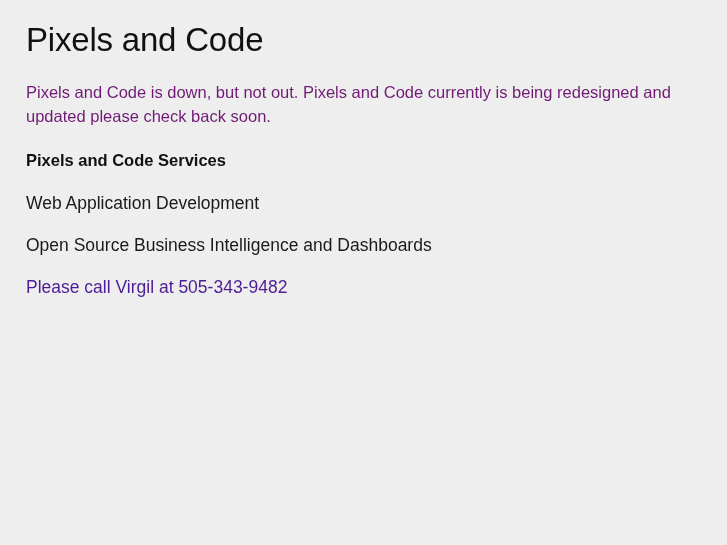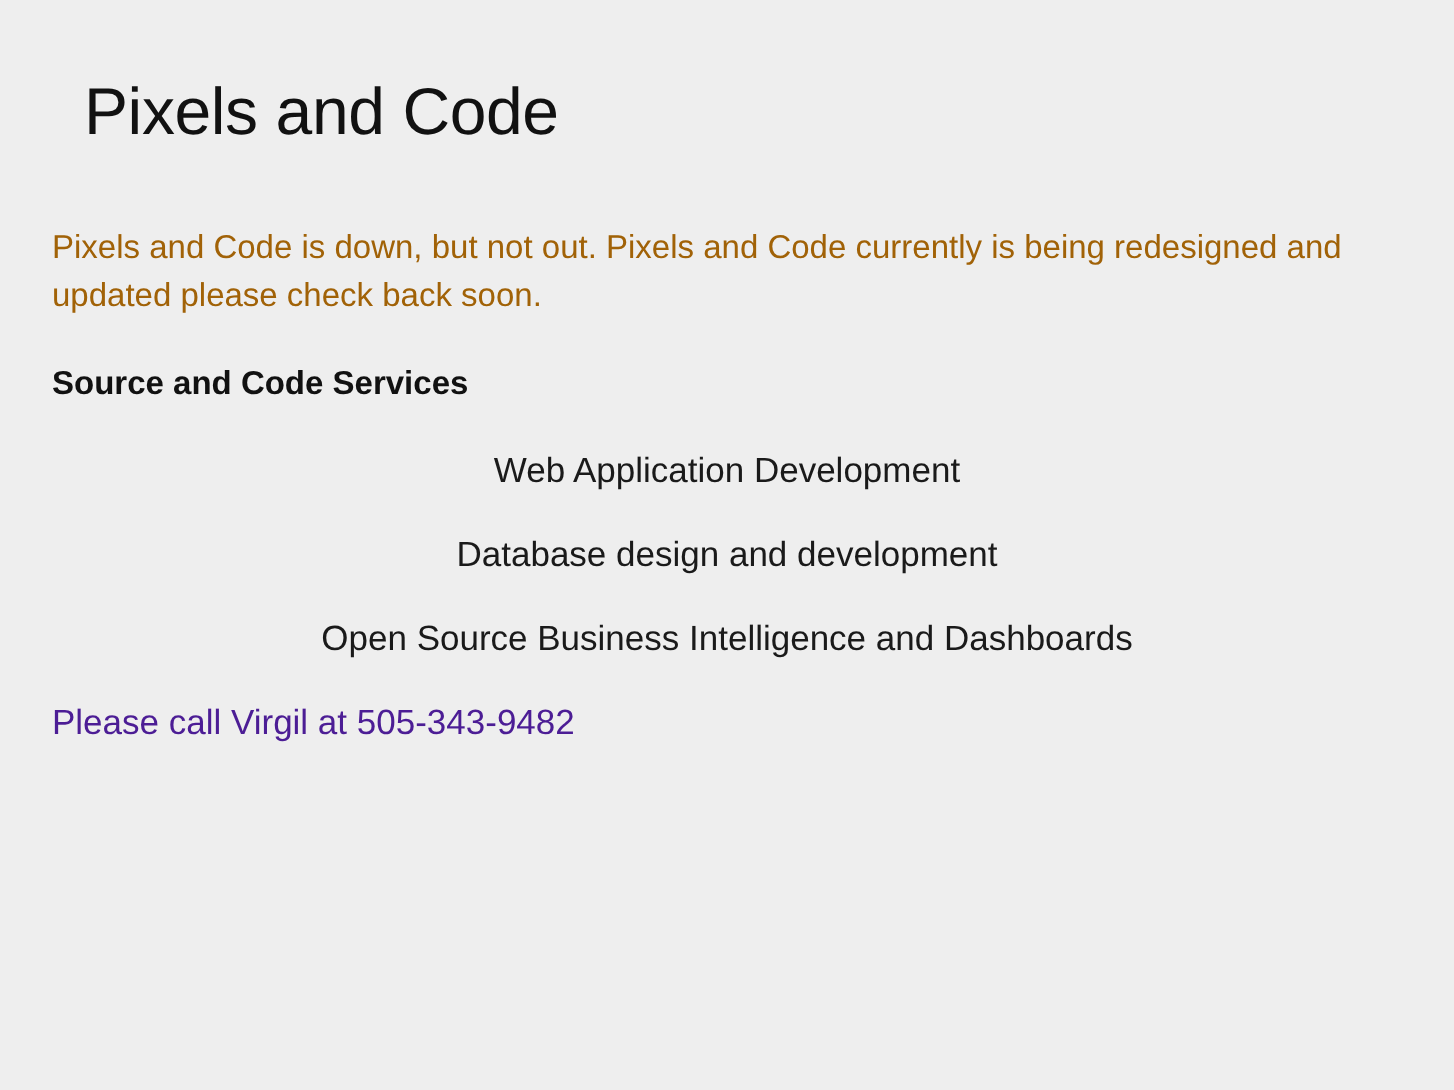--- a/index.html
+++ b/index.html
@@ -16,50 +16,49 @@
     overflow: hidden;
   }
   .page {
     box-sizing: border-box;
     width: 727px;
     height: 545px;
     padding: 0 26px;
     background: #eeeeee;
   }
   .page-title {
-    margin: 16px;
+    margin: 0;
     padding-top: 21px;
     font-size: 33px;
     line-height: 38px;
     font-weight: 400;
     letter-spacing: -0.2px;
     color: #111111;
   }
   .intro-paragraph {
     margin: 0;
     padding-top: 21px;
     font-size: 16.5px;
     line-height: 24px;
     font-weight: 400;
-    color: #a16207;
+    color: #701a75;
     max-width: 676px;
   }
   .services-heading {
     margin: 0;
     padding-top: 21px;
     font-size: 16.5px;
     line-height: 22px;
     font-weight: bold;
     color: #111111;
   }
   .services-list {
     list-style: none;
     margin: 0;
     padding: 0;
-    text-align: center;
   }
   .services-list li {
     margin: 0;
     padding-top: 22px;
     font-size: 17.5px;
     line-height: 20px;
     font-weight: 400;
     color: #1a1a1a;
   }
   .contact-line {
@@ -73,23 +72,22 @@
 </style>
 </head>
 <body>
 
 <div class="page">
 
   <h1 class="page-title">Pixels and Code</h1>
 
   <p class="intro-paragraph">Pixels and Code is down, but not out. Pixels and Code currently is being redesigned and updated please check back soon.</p>
 
-  <p class="services-heading">Source and Code Services</p>
+  <p class="services-heading">Pixels and Code Services</p>
 
   <ul class="services-list">
     <li>Web Application Development</li>
-    <li>Database design and development</li>
     <li>Open Source Business Intelligence and Dashboards</li>
   </ul>
 
   <p class="contact-line">Please call Virgil at 505-343-9482</p>
 
 </div>
 
 </body></html>

